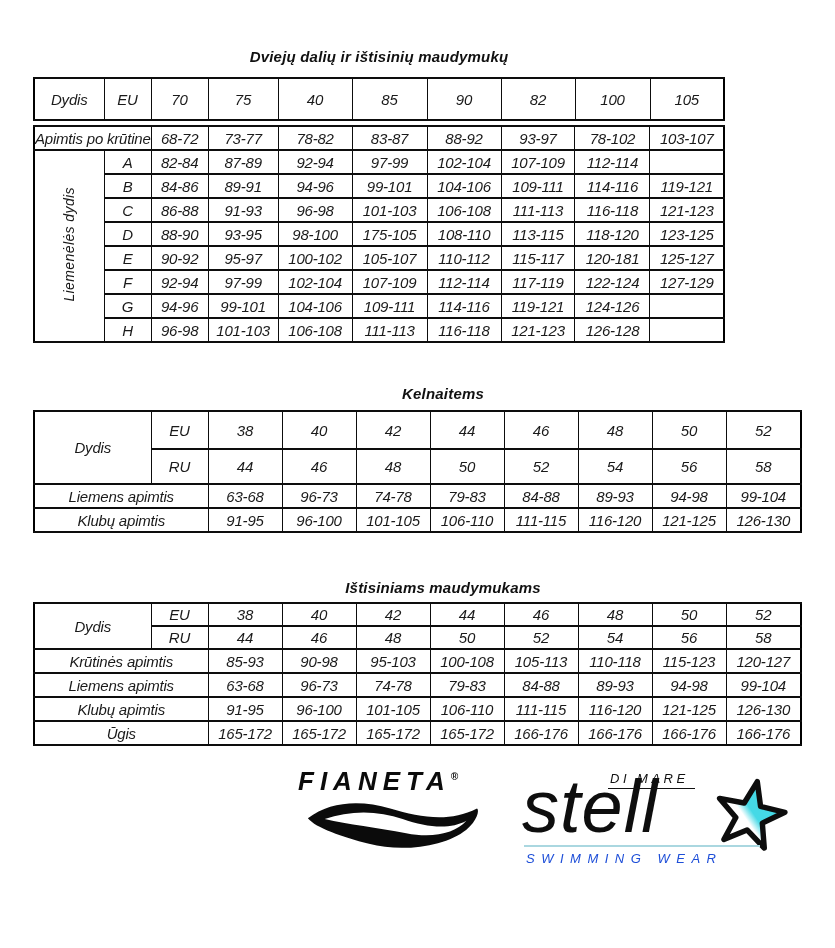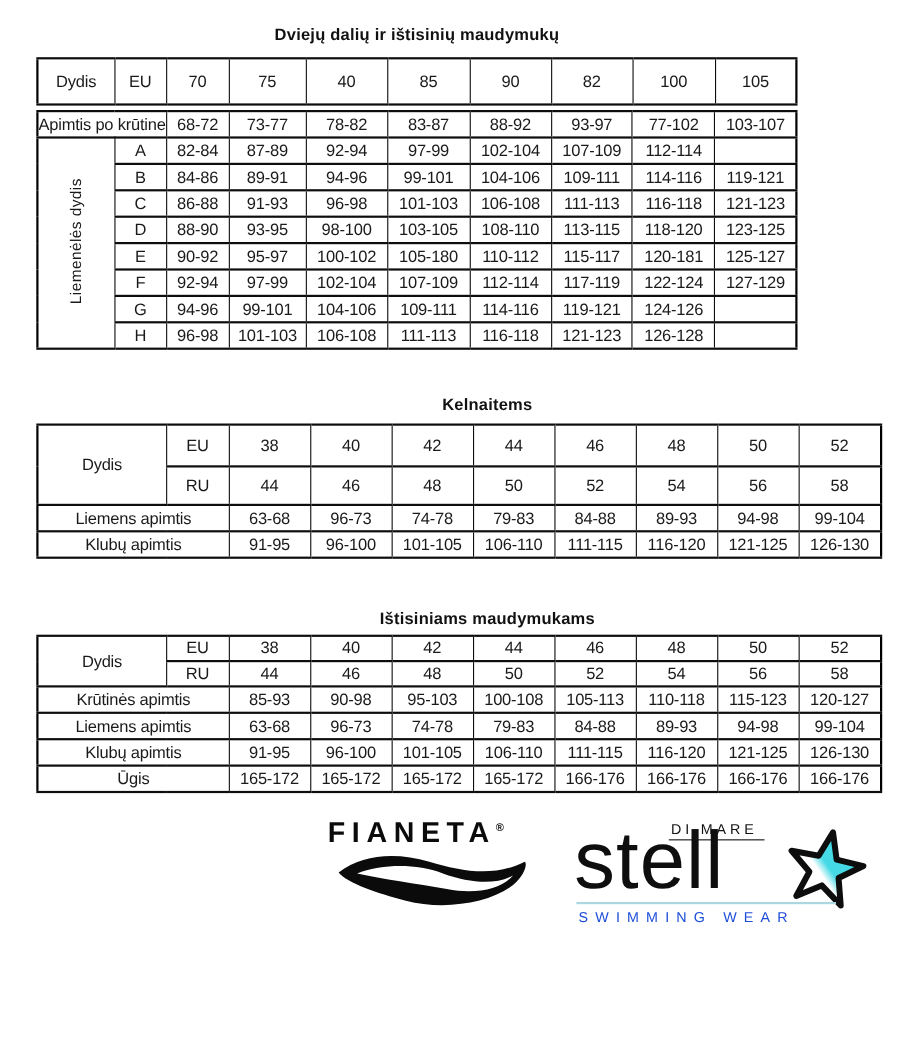--- a/index.html
+++ b/index.html
@@ -1,18 +1,18 @@
 <!DOCTYPE html>
 <html><head>
 <meta charset="utf-8">
 <style>
   html,body{margin:0;padding:0;background:#fff;}
   body{width:835px;height:948px;overflow:hidden;
        font-family:"Liberation Sans","DejaVu Sans",sans-serif;color:#1a1a1a;}
-  .page{padding-top:23px;}
+  .page{padding-top:48px;font-style:italic;}
 
   .tbl-title{font-weight:bold;font-size:15px;text-align:center;color:#111;letter-spacing:0.2px;}
   .sec1{width:692px;margin-left:33px;}
   .sec1 .tbl-title{margin-bottom:12px;}
   .sec2,.sec3{width:820px;margin-left:33px;}
   .sec2{margin-top:42px;}
   .sec3{margin-top:46px;}
   .sec2 .tbl-title{margin-bottom:8px;}
   .sec3 .tbl-title{margin-bottom:6px;}
 
@@ -98,21 +98,21 @@
         </colgroup>
       <tbody>
           <tr class="rh24">
         <td class="lbl-left" colspan="2">Apimtis po krūtine</td>
         <td>68-72</td>
         <td>73-77</td>
         <td>78-82</td>
         <td>83-87</td>
         <td>88-92</td>
         <td>93-97</td>
-        <td>77-102</td>
+        <td>78-102</td>
         <td>103-107</td>
       </tr>
       <tr class="rh24">
         <td rowspan="8"><span class="vert">Liemenėlės dydis</span></td>
         <td>A</td>
         <td>82-84</td>
         <td>87-89</td>
         <td>92-94</td>
         <td>97-99</td>
         <td>102-104</td>
@@ -140,32 +140,32 @@
         <td>106-108</td>
         <td>111-113</td>
         <td>116-118</td>
         <td>121-123</td>
       </tr>
       <tr class="rh24">
         <td>D</td>
         <td>88-90</td>
         <td>93-95</td>
         <td>98-100</td>
-        <td>103-105</td>
+        <td>175-105</td>
         <td>108-110</td>
         <td>113-115</td>
         <td>118-120</td>
         <td>123-125</td>
       </tr>
       <tr class="rh24">
         <td>E</td>
         <td>90-92</td>
         <td>95-97</td>
         <td>100-102</td>
-        <td>105-180</td>
+        <td>105-107</td>
         <td>110-112</td>
         <td>115-117</td>
         <td>120-181</td>
         <td>125-127</td>
       </tr>
       <tr class="rh24">
         <td>F</td>
         <td>92-94</td>
         <td>97-99</td>
         <td>102-104</td>

